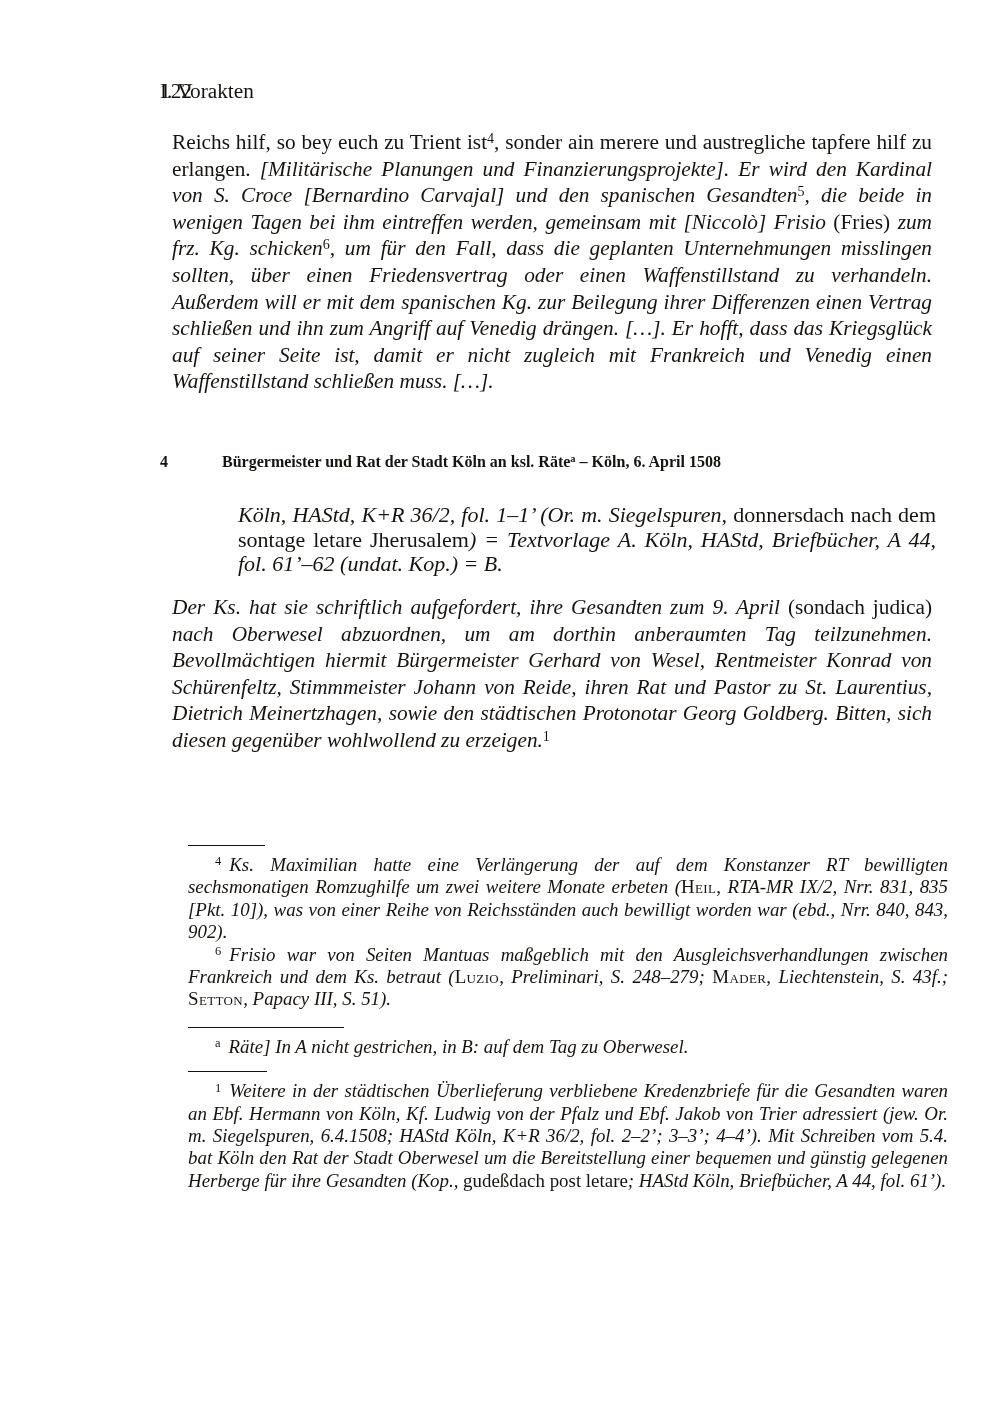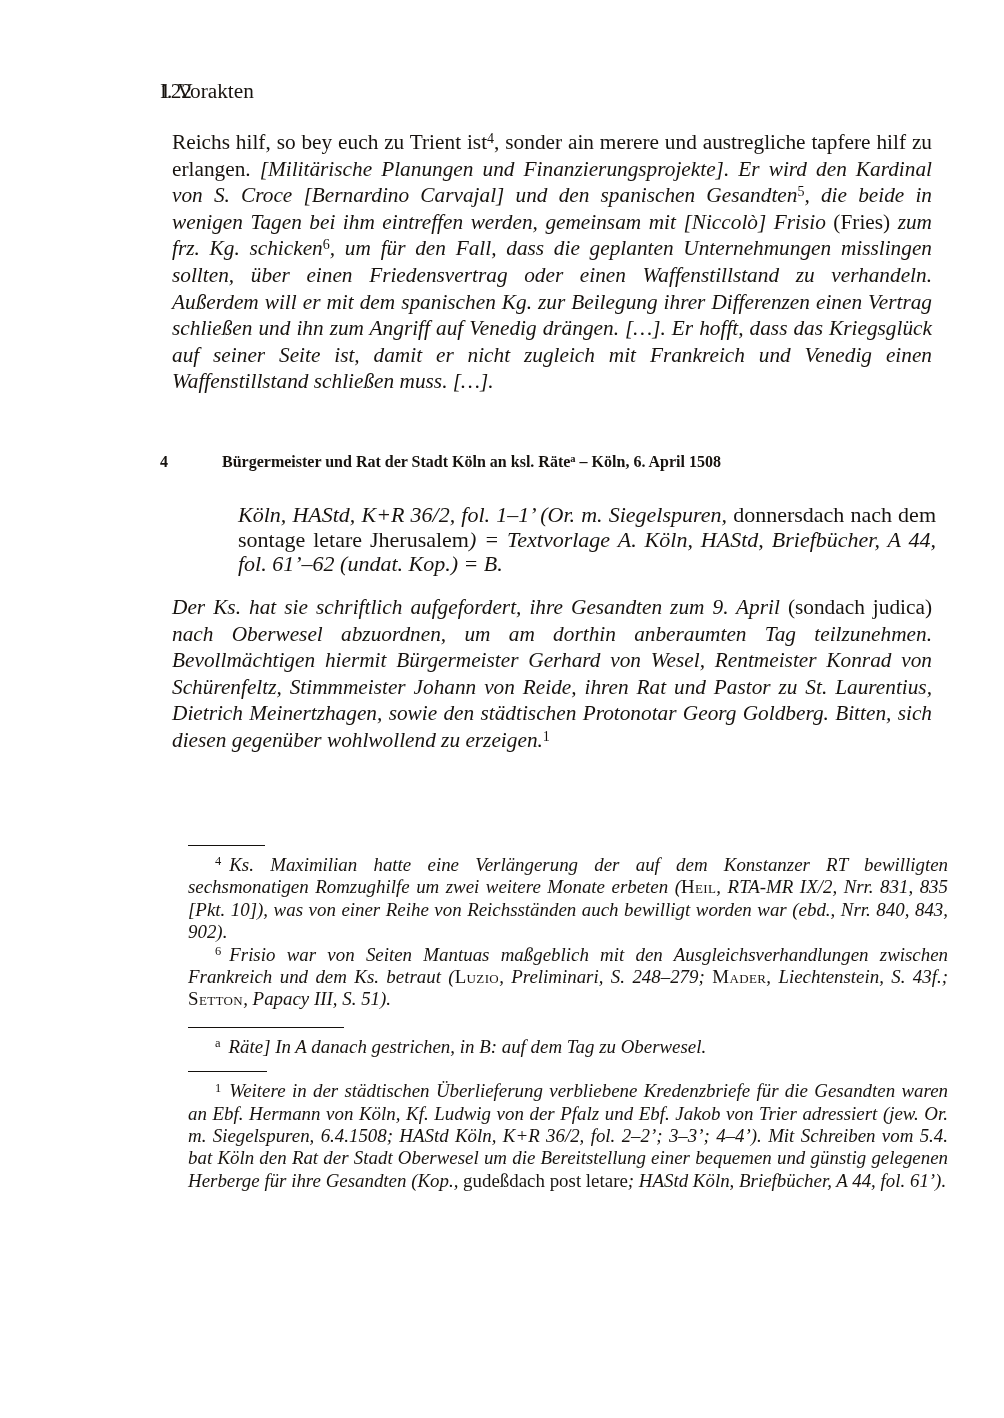--- a/index.html
+++ b/index.html
@@ -115,21 +115,21 @@
 
     <div class="rule rule-fn-top"></div>
 
     <p class="footnote"><span class="fn-marker">4</span><span><span class="run-i">Ks. Maximilian hatte eine Verlängerung der auf dem Konstanzer RT bewilligten sechsmonatigen Romzughilfe um zwei weitere Monate erbeten (</span><span class="run-sc">Heil</span><span class="run-i">, RTA-MR IX/2, Nrr. 831, 835 [Pkt. 10]), was von einer Reihe von Reichsständen auch bewilligt worden war (ebd., Nrr. 840, 843, 902).</span></span></p>
 
 
     <p class="footnote"><span class="fn-marker">6</span><span><span class="run-i">Frisio war von Seiten Mantuas maßgeblich mit den Ausgleichsverhandlungen zwischen Frankreich und dem Ks. betraut (</span><span class="run-sc">Luzio</span><span class="run-i">, Preliminari, S. 248–279; </span><span class="run-sc">Mader</span><span class="run-i">, Liechtenstein, S. 43f.; </span><span class="run-sc">Setton</span><span class="run-i">, Papacy III, S. 51).</span></span></p>
 
     <div class="rule rule-variant"></div>
 
-    <p class="footnote"><span class="fn-marker">a</span><span><span class="run-i">Räte] In A danach gestrichen, in B: auf dem Tag zu Oberwesel.</span></span></p>
+    <p class="footnote"><span class="fn-marker">a</span><span><span class="run-i">Räte] In A nicht gestrichen, in B: auf dem Tag zu Oberwesel.</span></span></p>
 
     <div class="rule rule-comment"></div>
 
     <p class="footnote"><span class="fn-marker">1</span><span><span class="run-i">Weitere in der städtischen Überlieferung verbliebene Kredenzbriefe für die Gesandten waren an Ebf. Hermann von Köln, Kf. Ludwig von der Pfalz und Ebf. Jakob von Trier adressiert (jew. Or. m. Siegelspuren, 6.4.1508; HAStd Köln, K+R 36/2, fol. 2–2’; 3–3’; 4–4’). Mit Schreiben vom 5.4. bat Köln den Rat der Stadt Oberwesel um die Bereitstellung einer bequemen und günstig gelegenen Herberge für ihre Gesandten (Kop., </span><span class="run-r">gudeßdach post letare</span><span class="run-i">; HAStd Köln, Briefbücher, A 44, fol. 61’).</span></span></p>
 
   </div>
 
 </div>
 
 </body></html>

